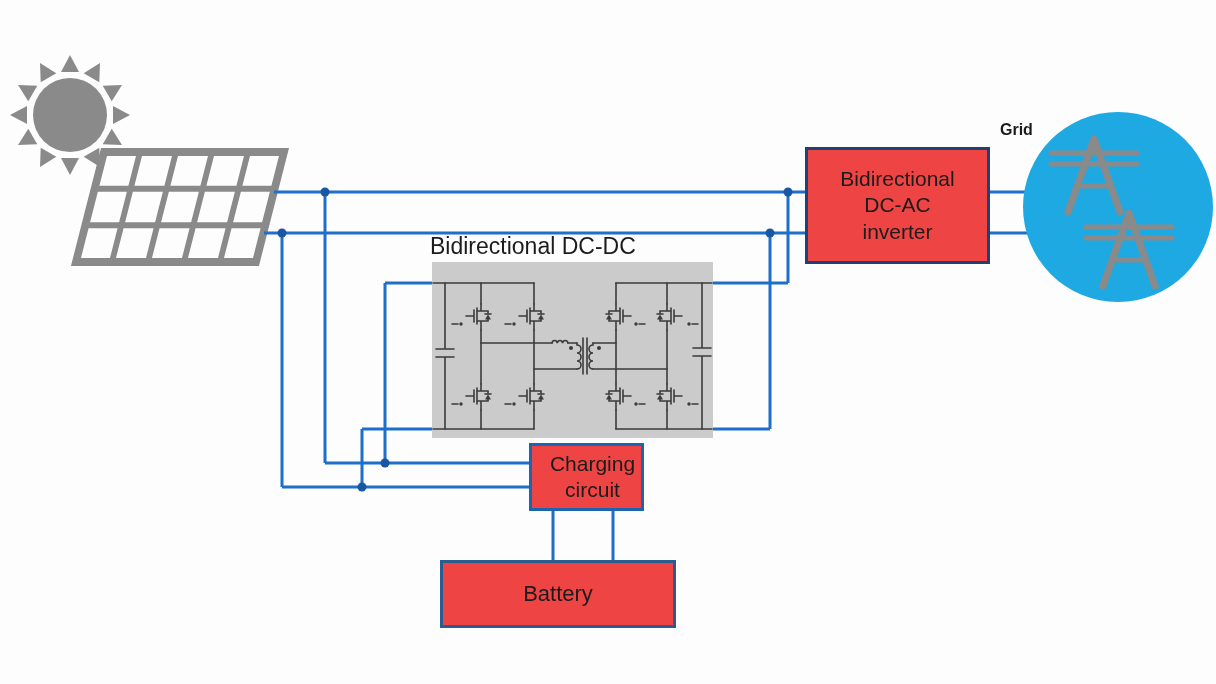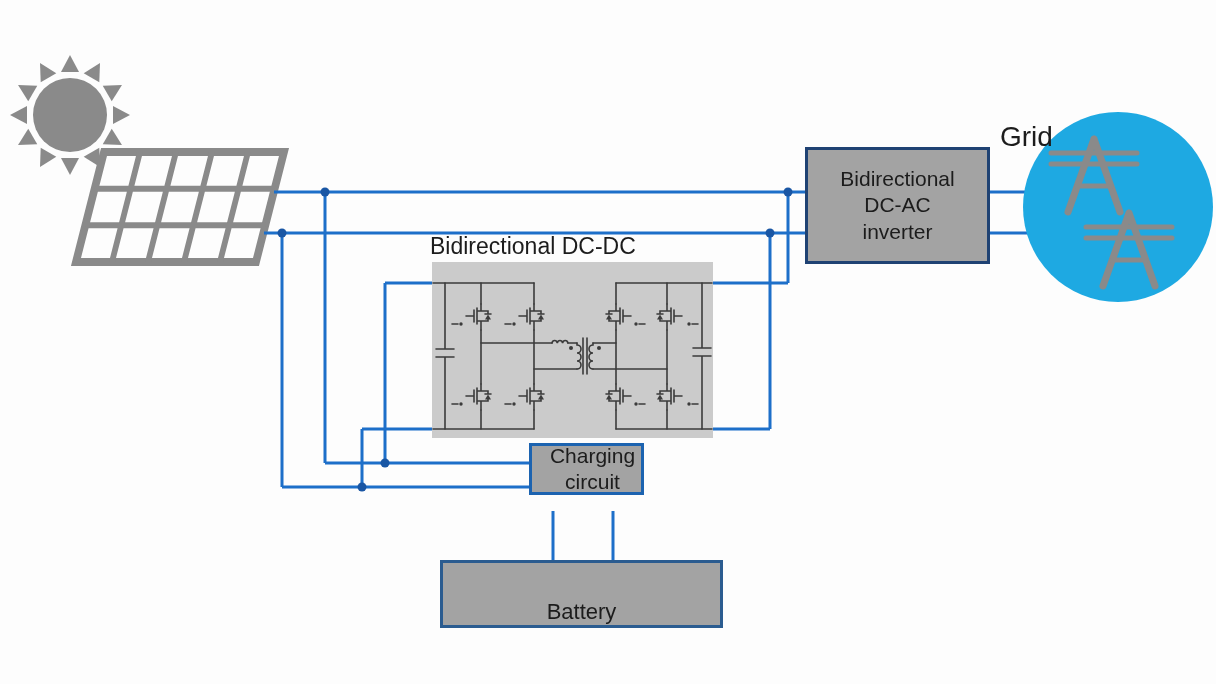--- a/index.html
+++ b/index.html
@@ -9,33 +9,33 @@
     --text:#1c1c1c; --background:#fdfdfd;
   }
   html,body{margin:0;padding:0;}
   body{font-family:"Liberation Sans", sans-serif; background:#e9e9e9;}
   .stage{
     position:relative; width:1216px; height:684px; overflow:hidden;
     background:var(--background); color:var(--text);
   }
   .stage svg{position:absolute; left:0; top:0;}
   .box{
-    position:absolute; box-sizing:border-box; background:#a3a3a3;
+    position:absolute; box-sizing:border-box; background:#ef4444;
     display:flex; align-items:center; justify-content:center;
     text-align:center; white-space:pre-line; line-height:1.24;
   }
   .inverter-box{left:805px; top:147px; width:185px; height:117px;
     border:3px solid var(--inverter-border); font-size:21px;}
-  .charging-box{left:529px; top:443px; width:115px; height:52px;
+  .charging-box{left:529px; top:443px; width:115px; height:68px;
     border:3px solid var(--charging-border); font-size:21px;padding-left:12px;}
-  .battery-box{left:440px; top:560px; width:283px; height:68px;
-    border:3px solid var(--battery-border); font-size:22px;align-items:flex-end;}
+  .battery-box{left:440px; top:560px; width:236px; height:68px;
+    border:3px solid var(--battery-border); font-size:22px;}
   .dcdc-title{position:absolute; left:430px; top:233px; width:280px;
     text-align:left; font-size:23px;}
-  .grid-label{position:absolute; left:1000px; top:121px; font-size:28px;}
+  .grid-label{position:absolute; left:1000px; top:121px; font-size:16px;font-weight:bold;}
   .wire{stroke:var(--wire); stroke-width:3; fill:none;}
   .junction{fill:var(--junction);}
   .ckt{stroke:var(--circuit-line); stroke-width:1.6; fill:none; stroke-linecap:round;}
   .ckt-fill{fill:var(--circuit-line); stroke:none;}
   .gray{fill:var(--gray-icon);}
   .panel-line{stroke:var(--gray-icon); fill:none;}
   .tower{stroke:var(--gray-icon); fill:none; stroke-linecap:round;}
 </style>
 </head>
 <body>

